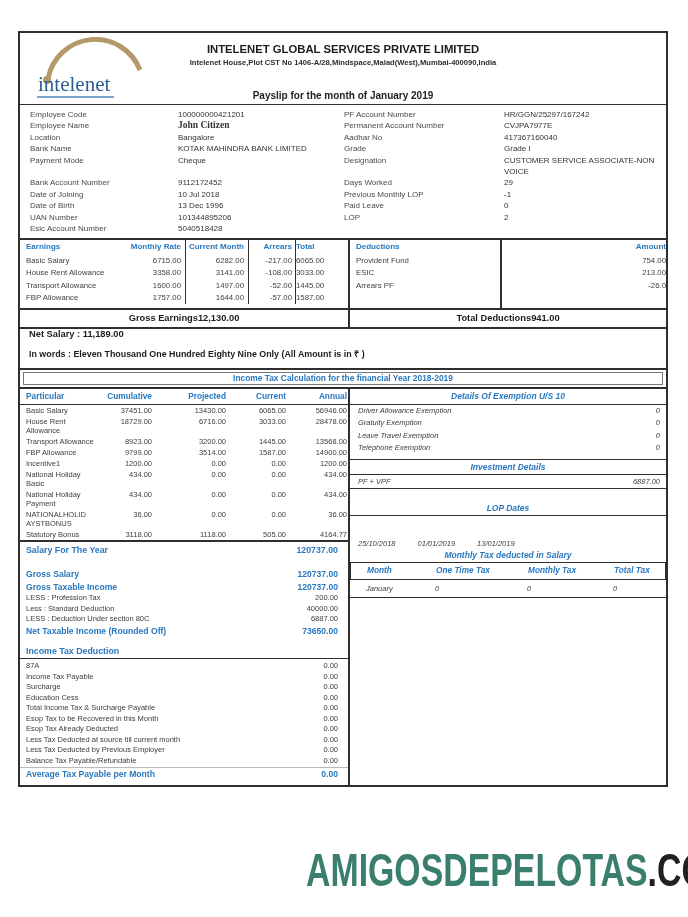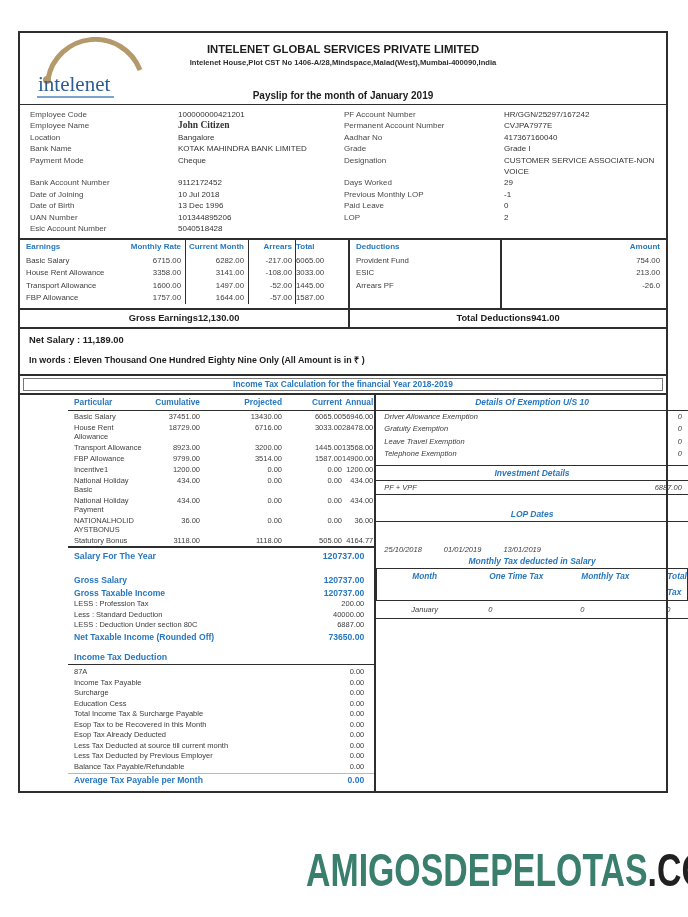--- a/index.html
+++ b/index.html
@@ -33,62 +33,62 @@
   .erow{display:flex;font-size:7.8px;line-height:12.3px;}
   .erow .c-lab{width:100px;padding-left:6px;}
   .erow .c-rate{width:65px;text-align:right;padding-right:4px;}
   .erow .c-cur{width:63px;text-align:right;padding-right:4px;border-left:1.5px solid var(--line);}
   .erow .c-arr{width:47px;text-align:right;padding-right:3px;border-left:1.5px solid var(--line);}
   .erow .c-tot{flex:1;text-align:left;padding-right:5px;border-left:1.5px solid var(--line);}
   .ehead{font-weight:bold;color:var(--blue);font-size:8px;line-height:14.5px;}
   .ded-divider{position:absolute;left:150px;top:0;bottom:0;width:1.5px;background:var(--line);}
   .drow{display:flex;font-size:7.8px;line-height:12.3px;}
   .drow .d-lab{width:150px;padding-left:6px;}
-  .drow .d-amt{flex:1;text-align:right;padding-right:6px;}
+  .drow .d-amt{flex:1;text-align:right;}
   .dhead{font-weight:bold;color:var(--blue);font-size:8px;line-height:14.5px;}
   
   .gross-row{display:flex;border-bottom:2px solid var(--line);font-weight:bold;color:var(--ink);font-size:9.3px;line-height:16.5px;}
   .gross-left{width:330px;border-right:2px solid var(--line);display:flex;justify-content:center;padding:0 7px;}
   .gross-right{flex:1;display:flex;justify-content:center;padding:0 7px;}
   
-  .net-block{border-bottom:2px solid var(--line);padding:6px 9px 8px;color:var(--ink);}
+  .net-block{border-bottom:2px solid var(--line);padding:0 9px 8px;color:var(--ink);}
   .net-l1{font-weight:bold;font-size:9.3px;}
   .net-l2{font-weight:bold;font-size:8.9px;margin-top:8px;}
   
   .tax-strip{border-bottom:2px solid var(--line);padding:2px 3px;}
   .tax-strip-inner{border:1px solid #777;text-align:center;color:var(--blue);font-weight:bold;font-size:8.4px;line-height:11.5px;}
   
   .tax-body{display:flex;align-items:stretch;}
-  .tax-left{width:330px;border-right:2px solid var(--line);padding-bottom:2px;margin-left:48px;}
+  .tax-left{width:330px;border-right:2px solid var(--line);padding-bottom:2px;}
   .tax-right{flex:1;font-style:italic;}
   .prow{display:flex;font-size:7.5px;line-height:9px;padding:1px 0;}
   .prow .p-lab{width:80px;padding-left:6px;}
   .prow .p-cum{width:52px;text-align:right;}
-  .prow .p-proj{width:82px;text-align:right;padding-left:21px;}
+  .prow .p-proj{width:74px;text-align:right;padding-left:21px;}
   .prow .p-cur{width:60px;text-align:right;}
   .prow .p-ann{flex:1;text-align:right;padding-right:1px;}
   .pt-head{font-weight:bold;color:var(--blue);font-size:8.3px;border-bottom:1.5px solid var(--line);line-height:12px;padding:1px 0 2px;}
   .salary-year{border-top:2px solid var(--line);display:flex;justify-content:space-between;color:var(--blue);font-weight:bold;font-size:8.8px;line-height:16px;padding:0 10px 0 6px;margin-bottom:10px;}
   .srow{display:flex;justify-content:space-between;font-size:7.5px;line-height:10.5px;padding:0 10px 0 6px;color:#3c3c3c;}
   .srow.em{color:var(--blue);font-weight:bold;font-size:8.6px;line-height:12.5px;}
   .itd-title{color:var(--blue);font-weight:bold;font-size:8.8px;border-bottom:1.5px solid var(--line);margin:9px 0 2px;padding:0 0 2px 6px;}
   .avg-row{display:flex;justify-content:space-between;color:var(--blue);font-weight:bold;font-size:8.6px;line-height:13px;padding:0 10px 2px 6px;border-top:1px solid #b9b9b9;margin-top:1px;}
   
   .ex-title{color:var(--blue);font-weight:bold;font-size:8.5px;text-align:center;line-height:14.5px;border-bottom:1.5px solid var(--line);}
   .xrow{display:flex;justify-content:space-between;font-size:7.5px;line-height:12.5px;padding:0 6px 0 8px;color:#3c3c3c;}
   .inv-title{color:var(--blue);font-weight:bold;font-size:8.5px;text-align:center;line-height:14px;border-top:1.5px solid var(--line);border-bottom:1.5px solid var(--line);margin-top:4px;}
   .pf-row{display:flex;justify-content:space-between;font-size:7.5px;line-height:13.5px;padding:0 6px 0 8px;border-bottom:1.5px solid var(--line);color:#3c3c3c;}
   .lop-title{color:var(--blue);font-weight:bold;font-size:8.5px;text-align:center;line-height:13px;margin-top:13px;}
   .lop-box{border-top:1.5px solid var(--line);height:34px;position:relative;}
   .lop-dates{position:absolute;left:8px;bottom:1px;font-size:7.5px;color:#3c3c3c;}
   .lop-dates span{margin-right:22px;}
   .mt-title{color:var(--blue);font-weight:bold;font-size:8.5px;text-align:center;line-height:13px;}
   .mt-head{display:flex;border:1.5px solid var(--line);font-weight:bold;color:var(--blue);font-size:8.3px;line-height:15.5px;}
   .mt-row{display:flex;font-size:7.5px;line-height:17px;border-bottom:1.5px solid var(--line);color:#3c3c3c;}
-  .mt-c1{width:85px;padding-left:8px;margin-left:27px;}
+  .mt-c1{width:85px;padding-left:16px;}
   .mt-c2{width:92px;}
   .mt-c3{width:86px;}
   .mt-c4{flex:1;}
   
   .watermark{position:absolute;left:306px;top:845px;font-weight:bold;font-size:47px;line-height:50px;white-space:nowrap;transform:scaleX(0.72);transform-origin:left top;letter-spacing:0;}
   .wm-green{color:var(--wm-green);}
   .wm-dark{color:#202020;}
 </style>
 </head>
 <body>

